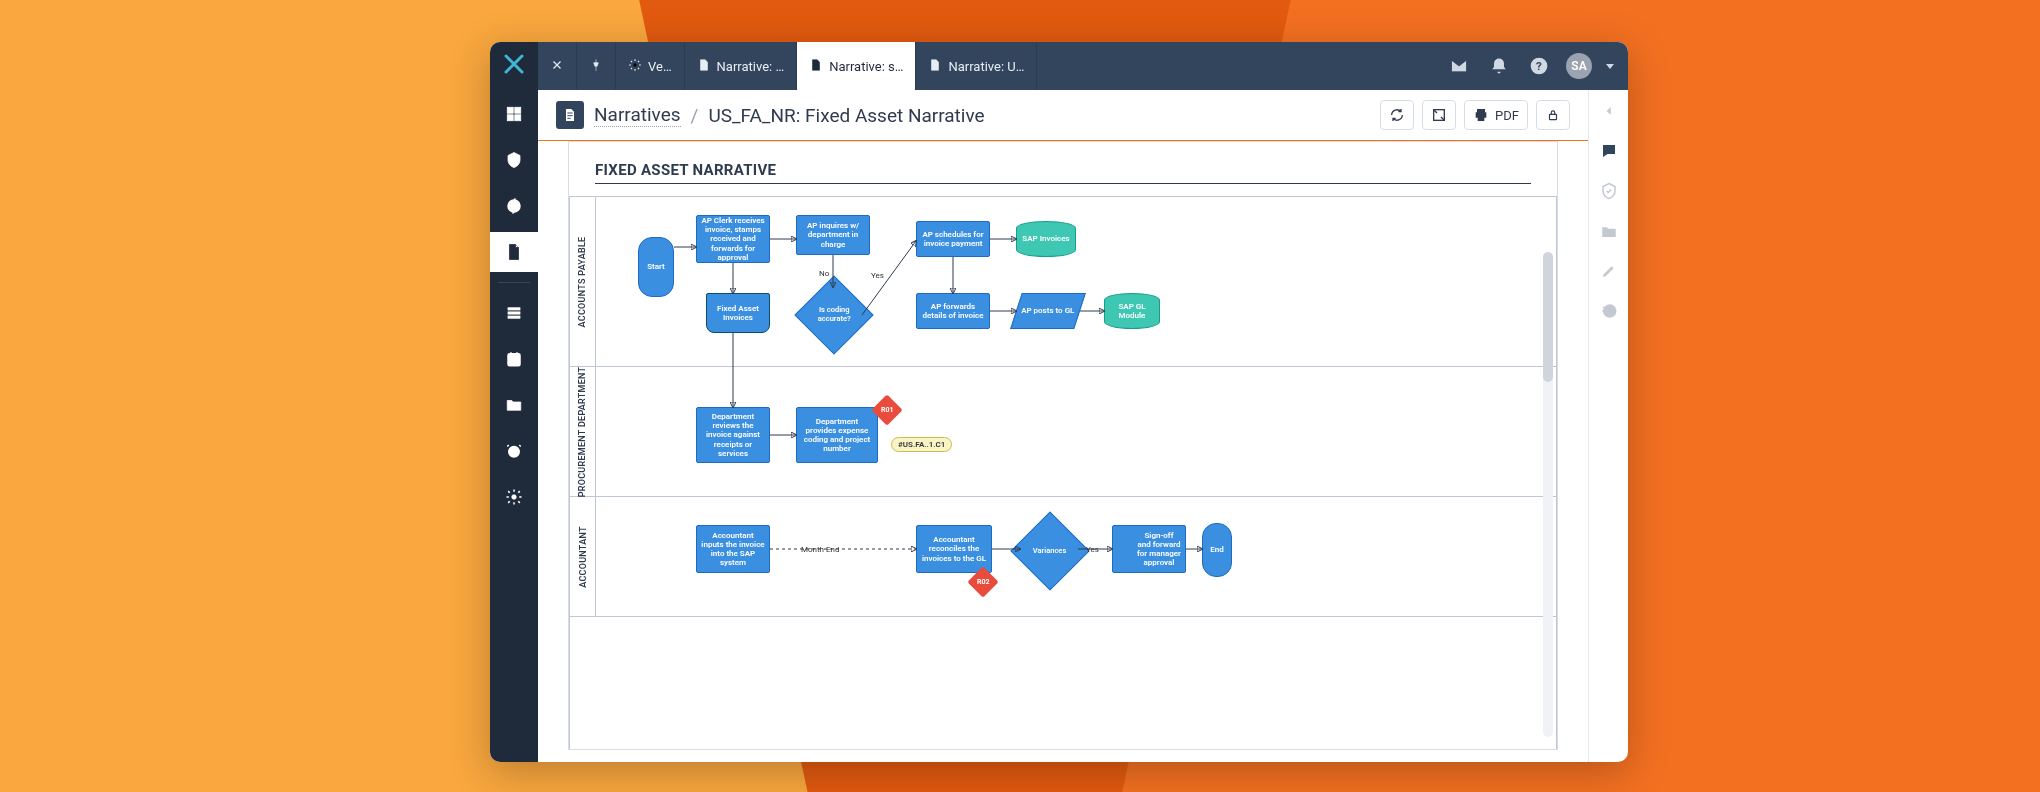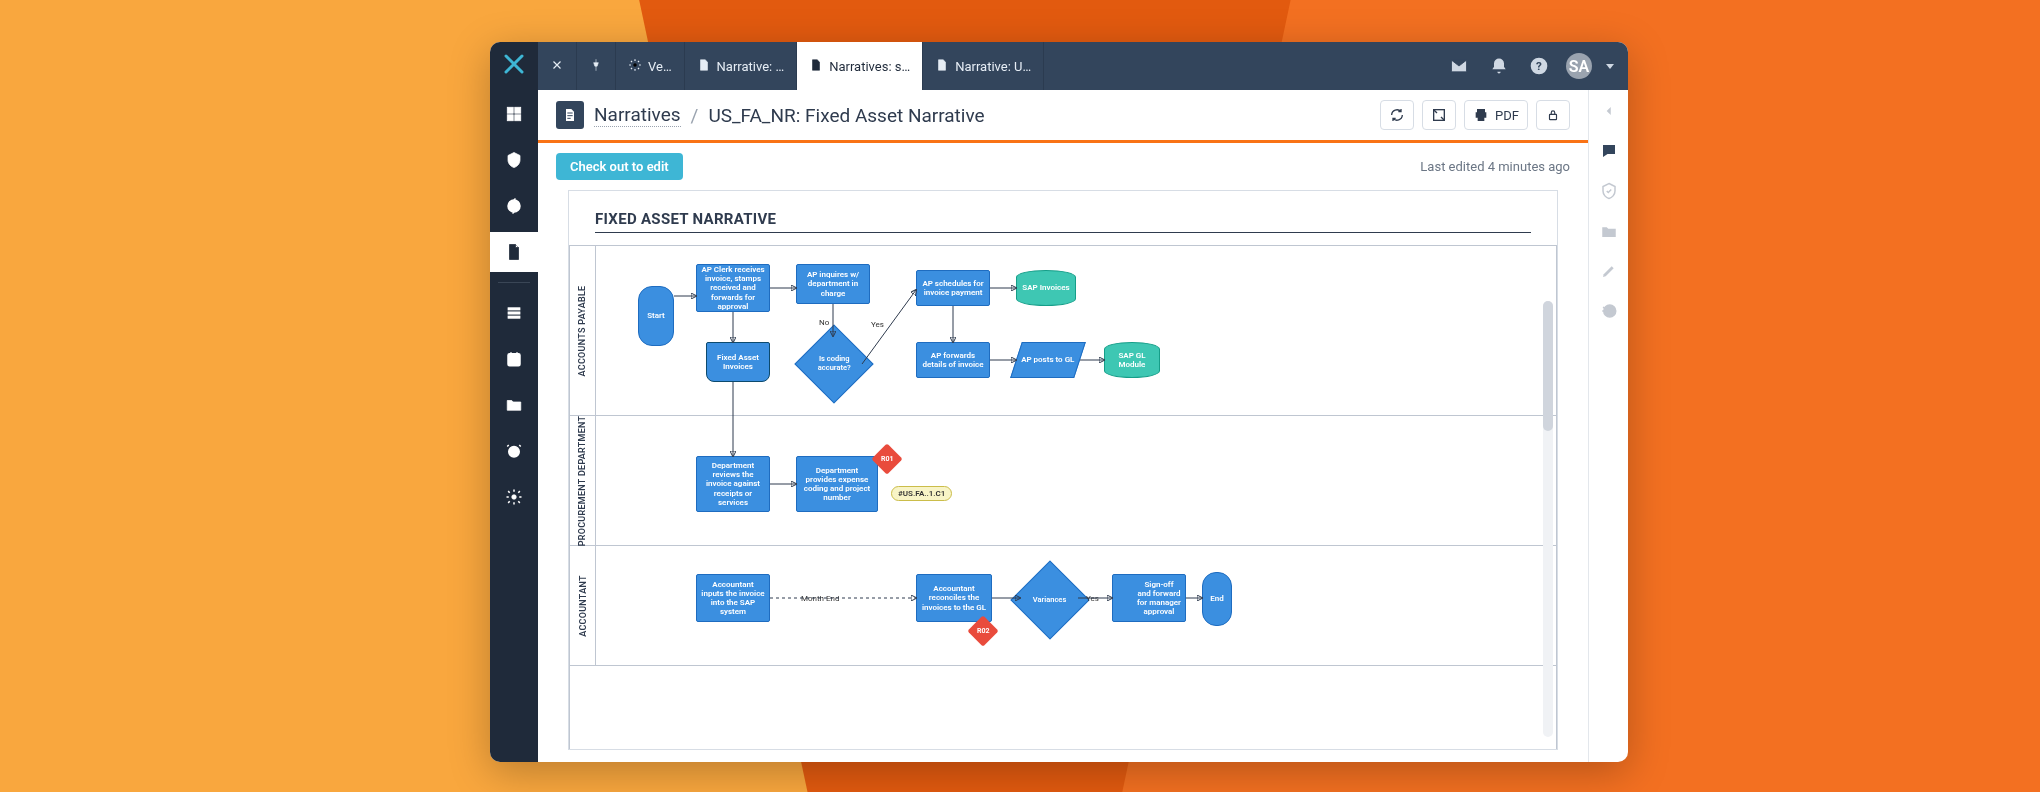--- a/index.html
+++ b/index.html
@@ -74,21 +74,21 @@
   }
   .tab.active { background: #fff; color: #1f2a3a; }
   .tab .tab-ico svg { width: 14px; height: 14px; }
   .tab.active .tab-ico svg path, .tab.active .tab-ico svg rect { fill: #1f2a3a; stroke: #1f2a3a; }
   .tab:not(.active) .tab-ico svg path, .tab:not(.active) .tab-ico svg rect { fill: #e6edf5; stroke: #e6edf5; }
   .tabstrip .spacer { flex: 1; }
   .top-actions { display: flex; align-items: center; gap: 14px; padding-right: 14px; }
   .top-actions .top-btn { width: 26px; height: 26px; display:flex;align-items:center;justify-content:center; cursor:pointer; }
   .top-actions .avatar {
     width: 26px; height: 26px; border-radius: 50%;
-    background: #9aa3af; color: #fff; font-size: 16px; font-weight: 600;
+    background: #9aa3af; color: #fff; font-size: 12px; font-weight: 600;
     display: flex; align-items: center; justify-content: center;
   }
   .top-actions .caret { width:0;height:0;border-left:4px solid transparent;border-right:4px solid transparent;border-top:5px solid #cfd8e3; }
 
   
   .content-row { flex: 1; display: flex; min-height: 0; }
 
   
   .right-rail {
     width: 40px; border-left: 1px solid #e3e7ec;
@@ -98,21 +98,21 @@
   .right-rail .rr-item { width: 22px; height: 22px; display:flex;align-items:center;justify-content:center; cursor:pointer; }
   .right-rail .rr-item.active svg { fill: #33455c; }
   .right-rail .rr-item svg { fill: #c4c9d1; }
 
   
   .doc-area { flex: 1; min-width: 0; display: flex; flex-direction: column; background: #fff; }
 
   .doc-header {
     display: flex; align-items: center; justify-content: space-between;
     padding: 10px 18px;
-    border-bottom: 3px solid #f97316;
+    border-bottom: 1px solid #f97316;
   }
   .crumb-line { display: flex; align-items: center; gap: 10px; font-size: 19px; color: #2f3b4e; }
   .crumb-line .doc-ico {
     width: 28px; height: 28px; border-radius: 3px;
     background: #33455c; display:flex;align-items:center;justify-content:center;
   }
   .crumb-line .sep    { color: #9aa3af; }
   .crumb-line .link   { color: #2f3b4e; border-bottom: 1px dotted #9aa3af; cursor: pointer; }
   .crumb-line .title  { color: #2f3b4e; }
   .doc-header-actions { display: flex; align-items: center; gap: 8px; }
@@ -332,21 +332,21 @@
       <div class="tab">
           <span class="tab-ico"><svg viewBox="0 0 24 24">
               <path d="M6 3h8l4 4v14H6z"></path>
             </svg></span>
           <span>Narrative: …</span>
         </div>
       <div class="tab active">
           <span class="tab-ico"><svg viewBox="0 0 24 24">
               <path d="M6 3h8l4 4v14H6z"></path>
             </svg></span>
-          <span>Narratives: s…</span>
+          <span>Narrative: s…</span>
         </div>
       <div class="tab">
           <span class="tab-ico"><svg viewBox="0 0 24 24">
               <path d="M6 3h8l4 4v14H6z"></path>
             </svg></span>
           <span>Narrative: U…</span>
         </div>
       <div class="spacer"></div>
       <div class="top-actions">
         <div class="top-btn">
@@ -407,24 +407,20 @@
             <div class="hdr-btn">
                 <svg width="14" height="14" viewBox="0 0 24 24" fill="none" stroke="#2f3b4e" stroke-width="2">
                   <rect x="6" y="11" width="12" height="9" rx="1"></rect>
                   <path d="M9 11V8a3 3 0 116 0v3"></path>
                 </svg>
               </div>
           </div>
         </div>
 
 
-        <div class="status-bar">
-          <button class="checkout-btn">Check out to edit</button>
-          <span class="last-edited">Last edited 4 minutes ago</span>
-        </div>
 
         <div class="canvas-shell">
           <div class="canvas">
             <h2>FIXED ASSET NARRATIVE</h2>
 
             <div class="lanes">
 
               <div class="lane-row" style="top:0; height:170px;">
                 <div class="lane-label">
                     <span>ACCOUNTS PAYABLE</span>

